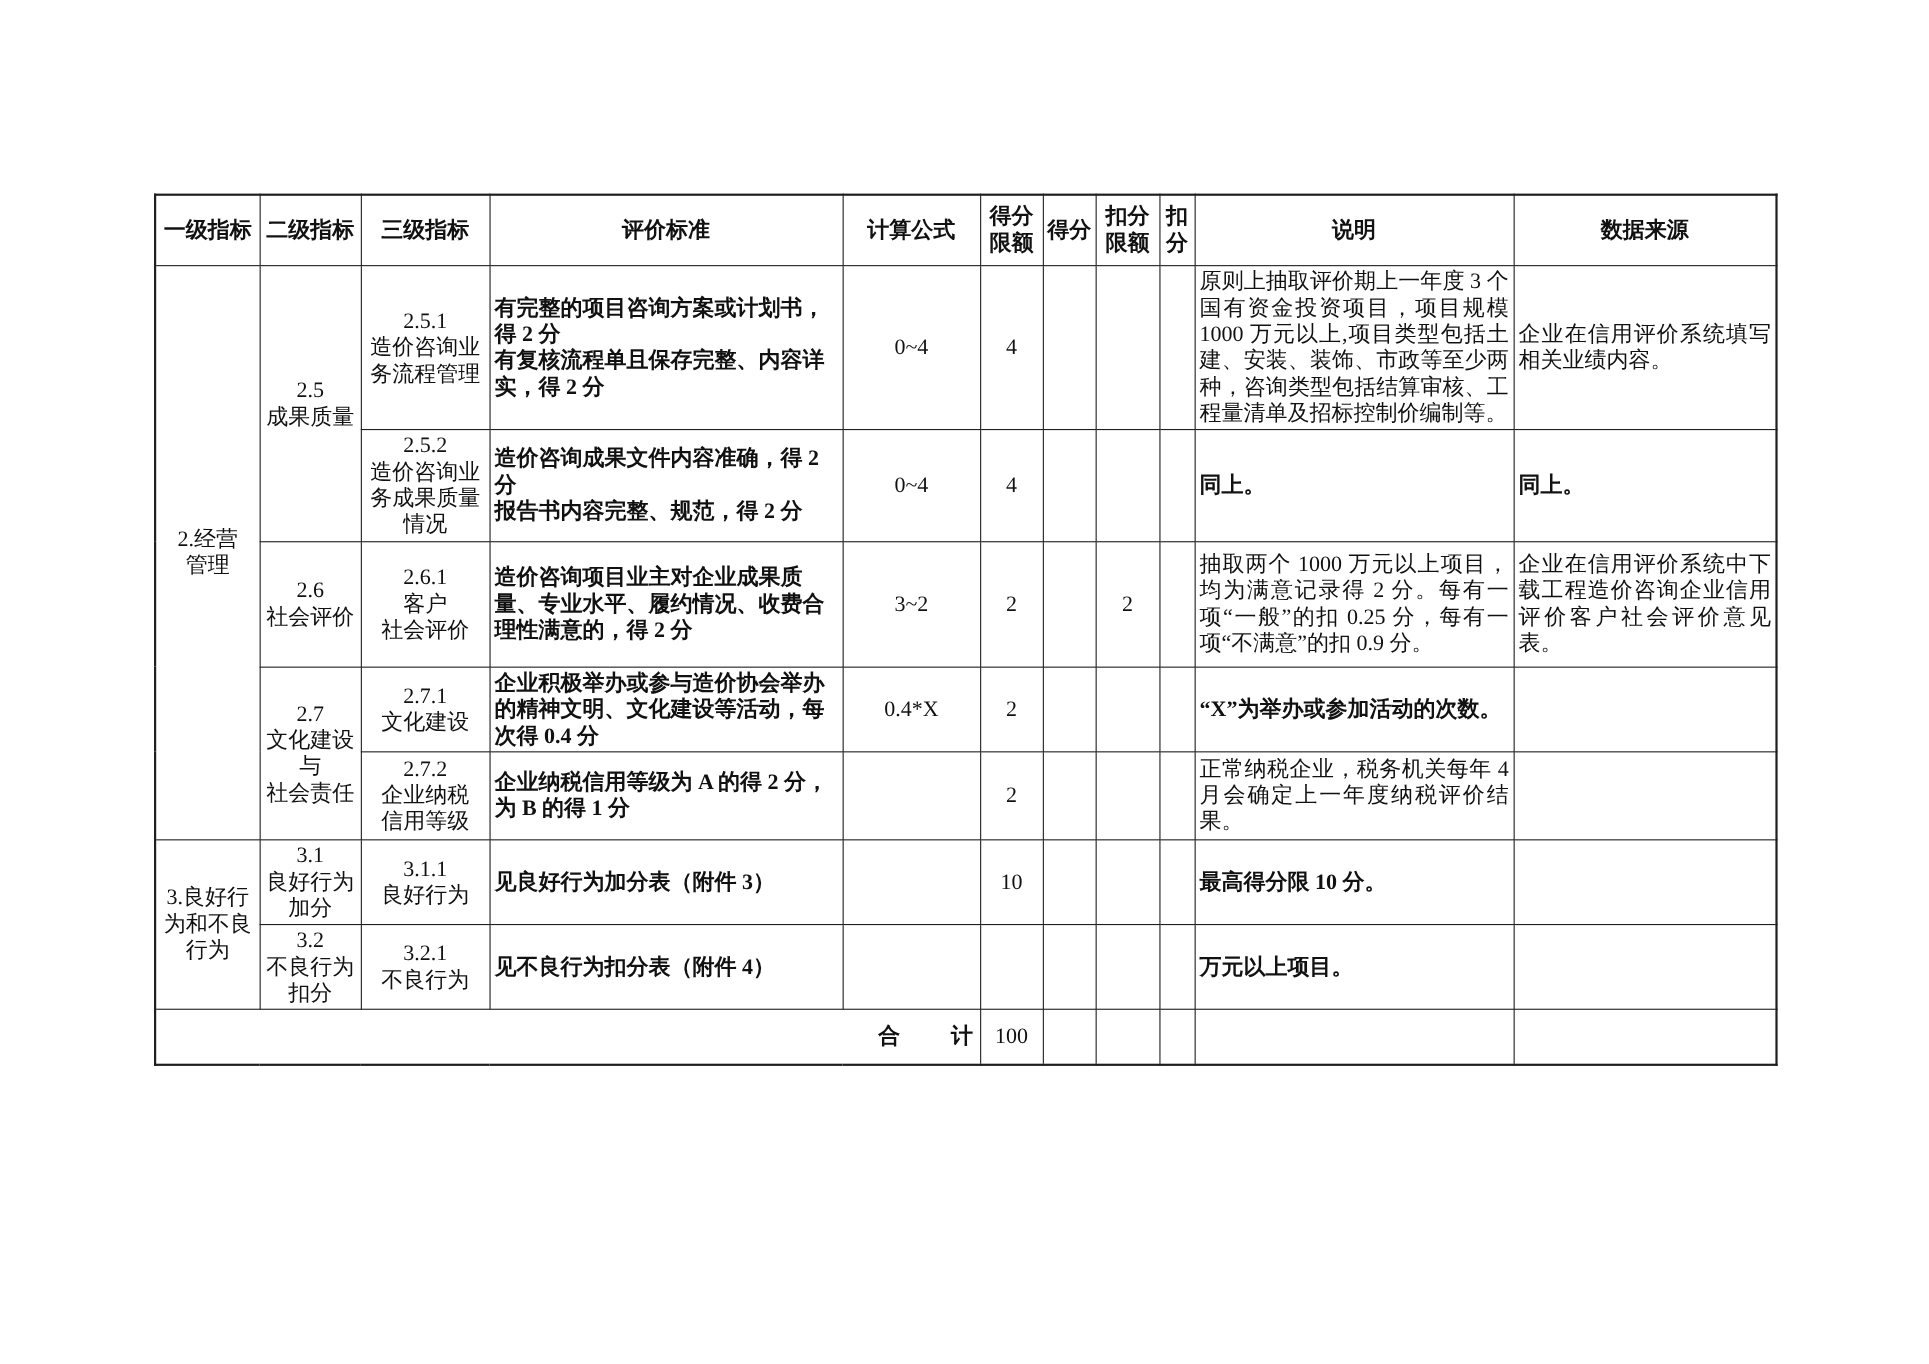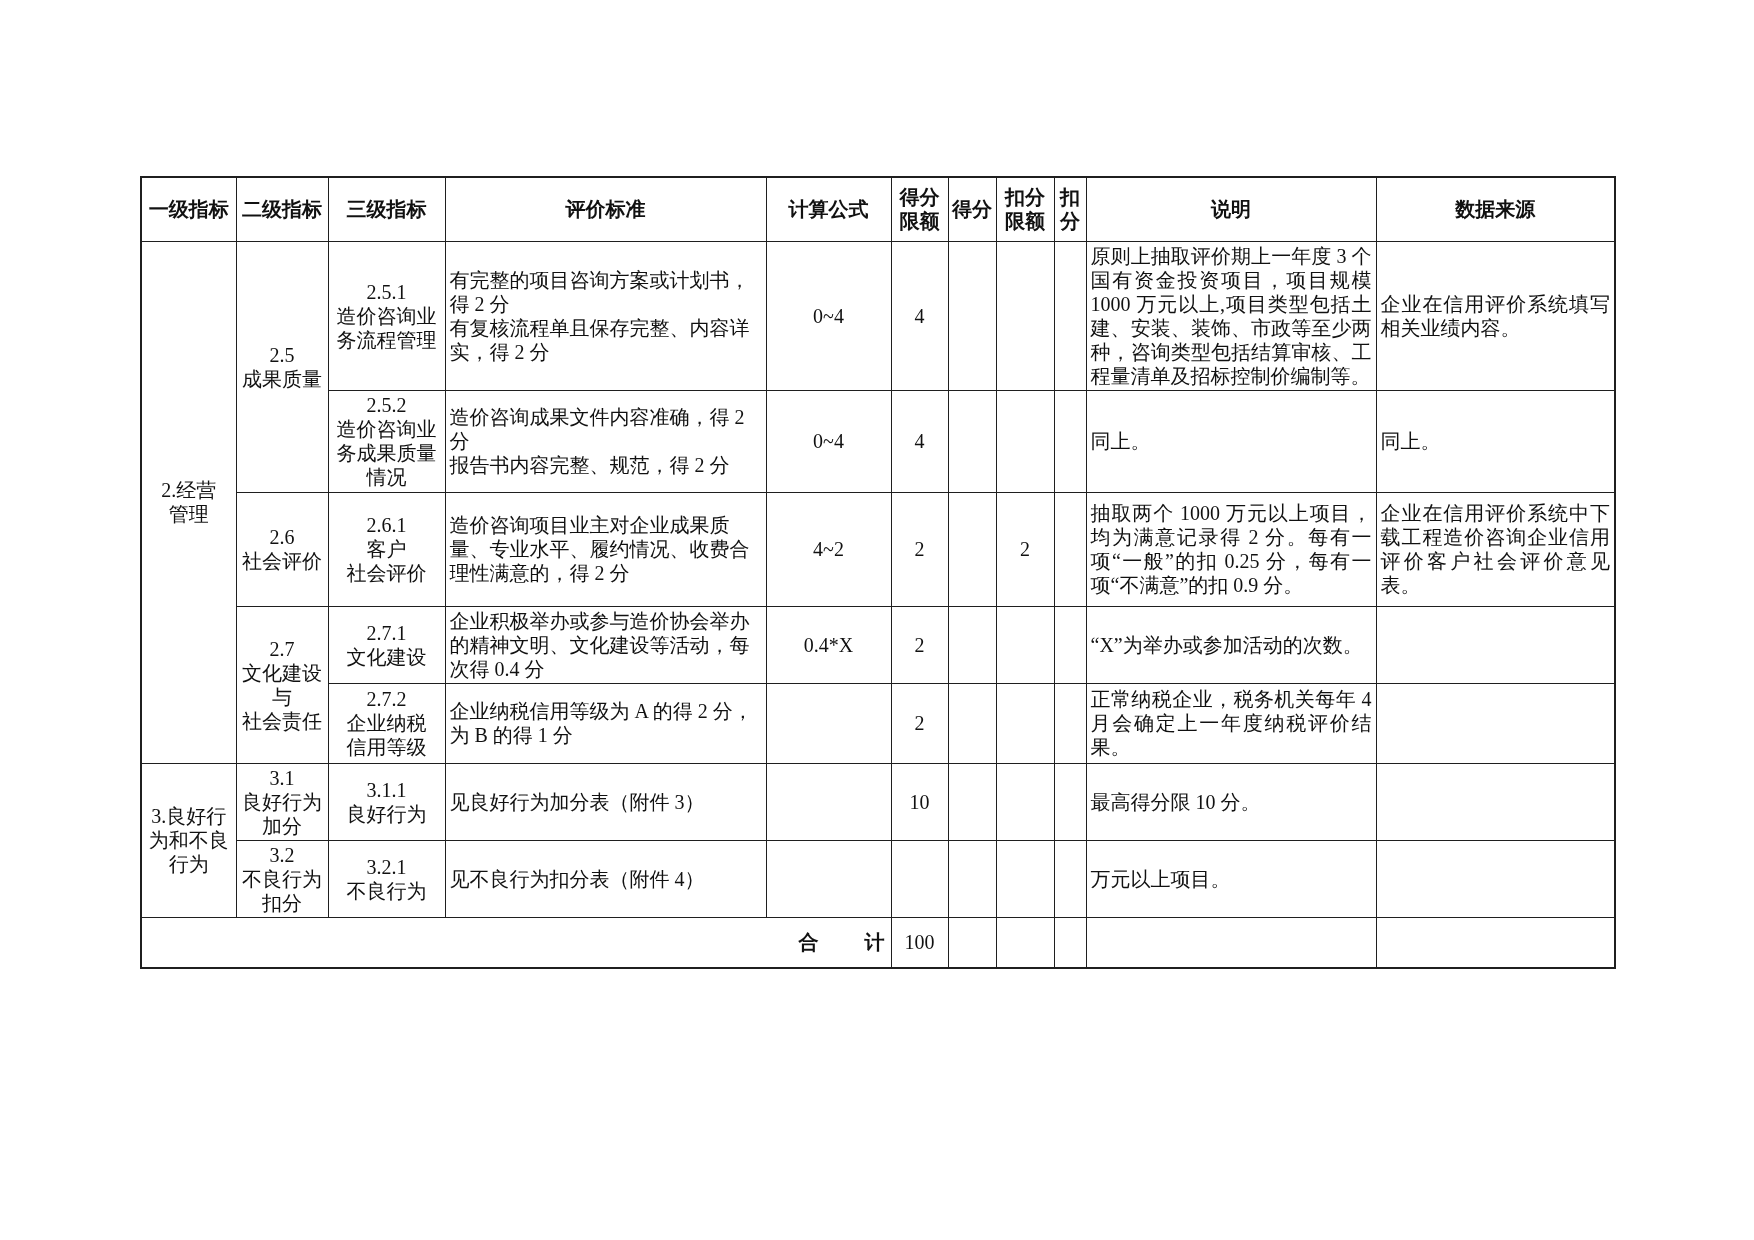--- a/index.html
+++ b/index.html
@@ -21,21 +21,21 @@
     vertical-align:middle;
     white-space:pre-line;
     overflow:hidden;
     padding:2px 4px;
   }
   table.eval th {
     font-family:"Liberation Sans","DejaVu Sans",sans-serif;
     font-weight:bold; text-align:center; padding:2px 1px;
   }
   td.ctr { text-align:center; }
-  td.lft { text-align:left; }
+  td.lft { text-align:left;font-weight:bold; }
   td.jst { text-align:justify; padding:2px 5px;margin-left:18px; }
   td.total-label {
     text-align:right; font-weight:bold; font-size:22px;
     font-family:"Liberation Sans","DejaVu Sans",sans-serif;
     letter-spacing:2px;
   }
   .notes {
     position:absolute; left:176px; top:951px;
     font-size:21px; line-height:26px;
   }
@@ -117,21 +117,21 @@
         <td class="lft">同上。</td>
         <td class="lft">同上。</td>
       </tr>
       <tr style="height:114px">
         <td class="ctr">2.6
 社会评价</td>
         <td class="ctr">2.6.1
 客户
 社会评价</td>
         <td class="lft">造价咨询项目业主对企业成果质量、专业水平、履约情况、收费合理性满意的，得 2 分</td>
-        <td class="ctr">4~2</td>
+        <td class="ctr">3~2</td>
         <td class="ctr">2</td>
         <td class="ctr"></td>
         <td class="ctr">2</td>
         <td class="ctr"></td>
         <td class="jst">抽取两个 1000 万元以上项目，均为满意记录得 2 分。每有一项“一般”的扣 0.25 分，每有一项“不满意”的扣 0.9 分。</td>
         <td class="jst">企业在信用评价系统中下载工程造价咨询企业信用评价客户社会评价意见表。</td>
       </tr>
       <tr style="height:65px">
         <td class="ctr" rowspan="2">2.7
 文化建设

